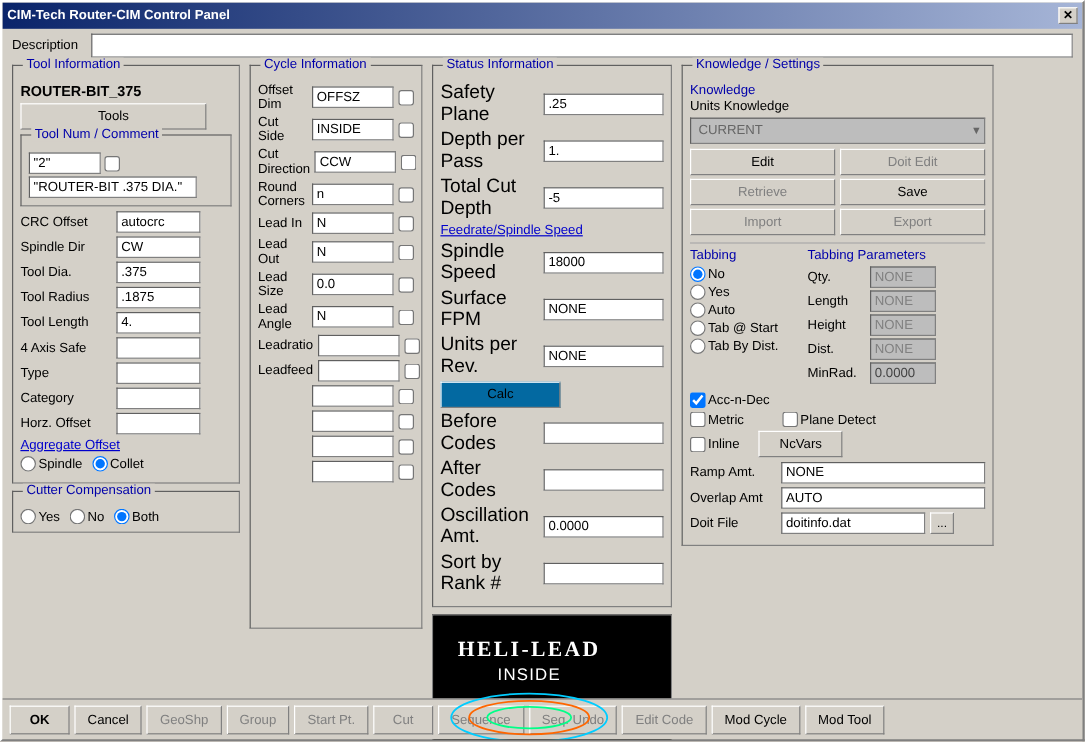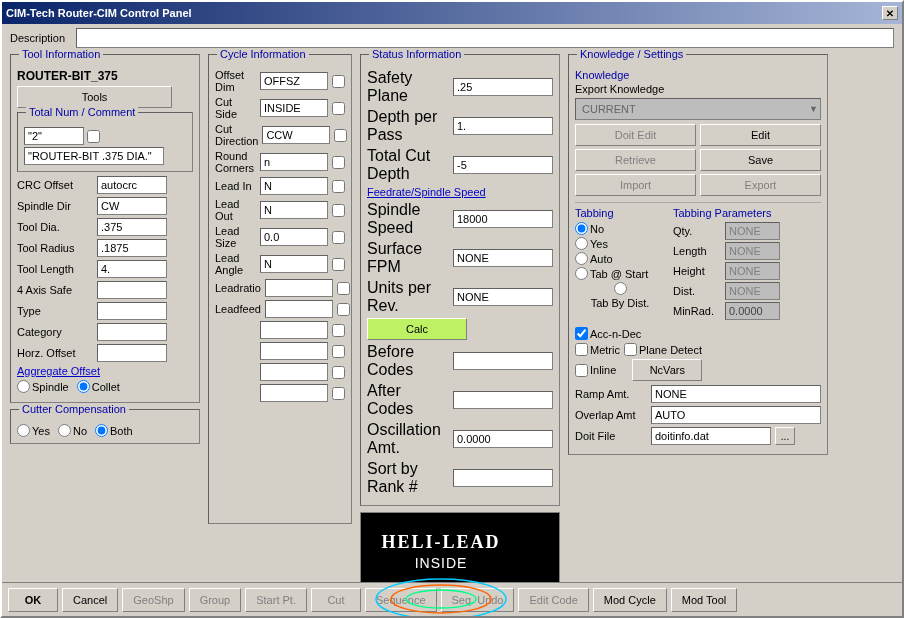--- a/index.html
+++ b/index.html
@@ -376,21 +376,21 @@
     }
 
     .status-field-label {
       width: 95px;
       font-size: 16px;
     }
 
     .calc-btn {
       width: 100px;
       height: 22px;
-      background: #bef264;
+      background: #0369a1;
       border: 1px solid #808080;
       border-top-color: #fff;
       border-left-color: #fff;
       font-size: 11px;
       cursor: pointer;
       display: block;
       margin: 3px 0;
     }
 
     .before-after-input {
@@ -435,21 +435,21 @@
     <div class="main-area">
 
       <div class="left-col">
         <div class="group-box">
           <span class="group-label">Tool Information</span>
 
           <div style="font-weight:bold;font-size:12px;margin-bottom:3px;">ROUTER-BIT_375</div>
           <button class="tools-btn">Tools</button>
 
           <div class="group-box" style="margin-bottom:4px;">
-            <span class="group-label">Total Num / Comment</span>
+            <span class="group-label">Tool Num / Comment</span>
             <div style="display:flex;align-items:center;gap:3px;margin-bottom:2px;">
               <input class="small-input" style="width: 60px;" type="text" value="&quot;2&quot;">
               <input type="checkbox" class="checkbox-input" style="">
             </div>
             <div style="display:flex;align-items:center;">
               <input class="small-input" style="width: 140px;" type="text" value="&quot;ROUTER-BIT .375 DIA.&quot;">
             </div>
           </div>
 
           
@@ -672,32 +672,32 @@
             </svg>
           </div>
         </div>
       </div>
 
       <div class="right-col">
         <div class="group-box">
           <span class="group-label">Knowledge / Settings</span>
 
           <div style="color:#0000aa;font-size:11px;margin-bottom:2px;">Knowledge</div>
-          <div style="font-size:11px;margin-bottom:3px;">Export Knowledge</div>
+          <div style="font-size:11px;margin-bottom:3px;">Units Knowledge</div>
 
           <div style="position:relative;margin-bottom:4px;">
             <div class="current-box">
               <span>CURRENT</span>
               <span class="current-box-arrow">▼</span>
             </div>
           </div>
 
           <div class="two-btn-row">
+            <button class="win-button">Edit</button>
             <button class="win-button disabled">Doit Edit</button>
-            <button class="win-button">Edit</button>
           </div>
 
           <div class="two-btn-row">
             <button class="win-button disabled">Retrieve</button>
             <button class="win-button">Save</button>
           </div>
 
           <div class="two-btn-row">
             <button class="win-button disabled">Import</button>
             <button class="win-button disabled">Export</button>
@@ -715,21 +715,21 @@
                 <span>Yes</span>
               </label>
               <label class="radio-label" style="margin-bottom:2px;display:flex;">
                 <input type="radio" name="tabbing" style="">
                 <span>Auto</span>
               </label>
               <label class="radio-label" style="margin-bottom:2px;display:flex;">
                 <input type="radio" name="tabbing" style="">
                 <span>Tab @ Start</span>
               </label>
-              <label class="radio-label" style="margin-bottom:0;display:flex;flex-direction:column;">
+              <label class="radio-label" style="margin-bottom:0;display:flex;">
                 <input type="radio" name="tabbing" style="">
                 <span>Tab By Dist.</span>
               </label>
             </div>
             <div class="tabbing-right">
               <div style="color:#0000aa;font-size:11px;margin-bottom:3px;">Tabbing Parameters</div>
               <div class="tab-params-row">
                 <span class="tab-params-label">Qty.</span>
                 <input class="tab-params-input" type="text" value="NONE" readonly="" style="">
               </div>
@@ -751,21 +751,21 @@
               </div>
             </div>
           </div>
 
           <div style="display:flex;gap:8px;margin-top:5px;margin-bottom:3px;">
             <label style="display:flex;align-items:center;gap:2px;font-size:11px;">
               <input type="checkbox" checked="" style="">
               <span>Acc-n-Dec</span>
             </label>
           </div>
-          <div style="display:flex;gap:4px;margin-bottom:3px;align-items:flex-start;">
+          <div style="display:flex;gap:32px;margin-bottom:3px;align-items:flex-start;">
             <label style="display:flex;align-items:center;gap:2px;font-size:11px;">
               <input type="checkbox" style="">
               <span>Metric</span>
             </label>
             <label style="display:flex;align-items:center;gap:2px;font-size:11px;">
               <input type="checkbox" style="">
               <span>Plane Detect</span>
             </label>
           </div>
           <div style="display:flex;gap:16px;margin-bottom:4px;align-items:center;">

